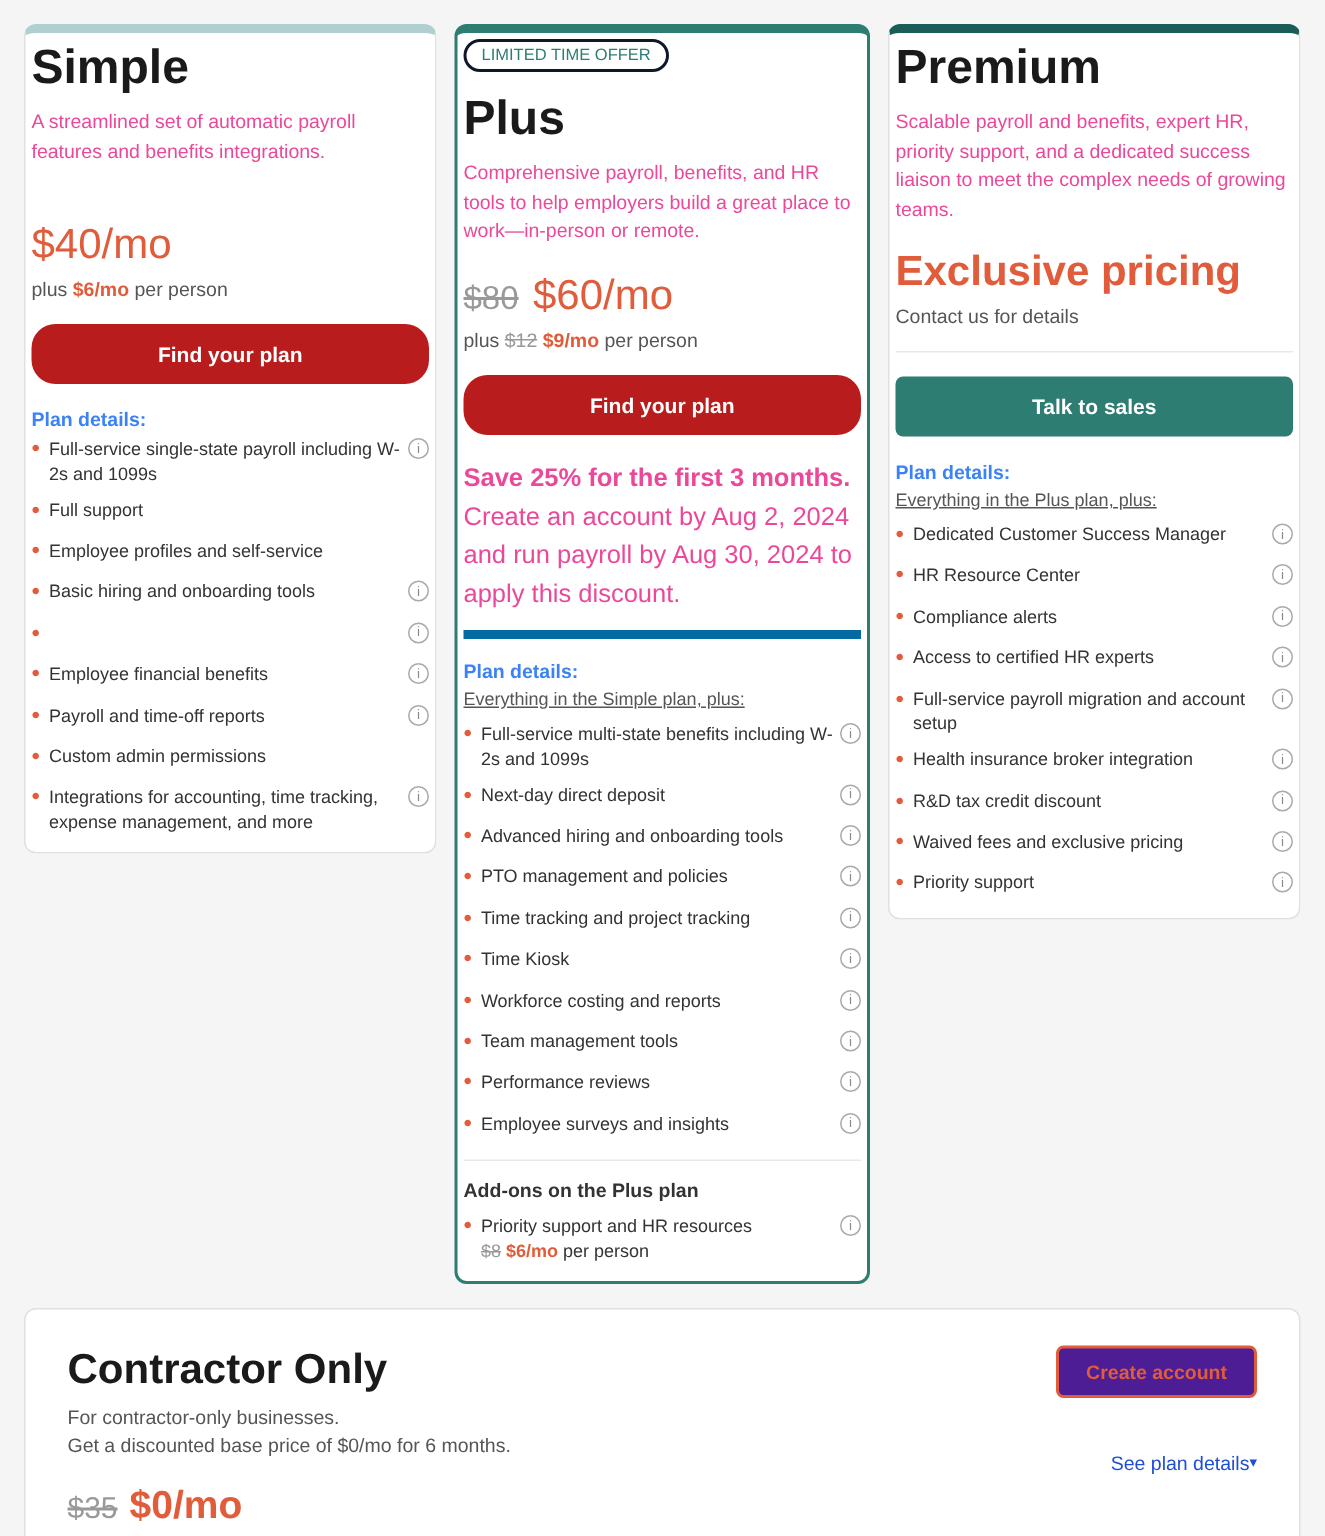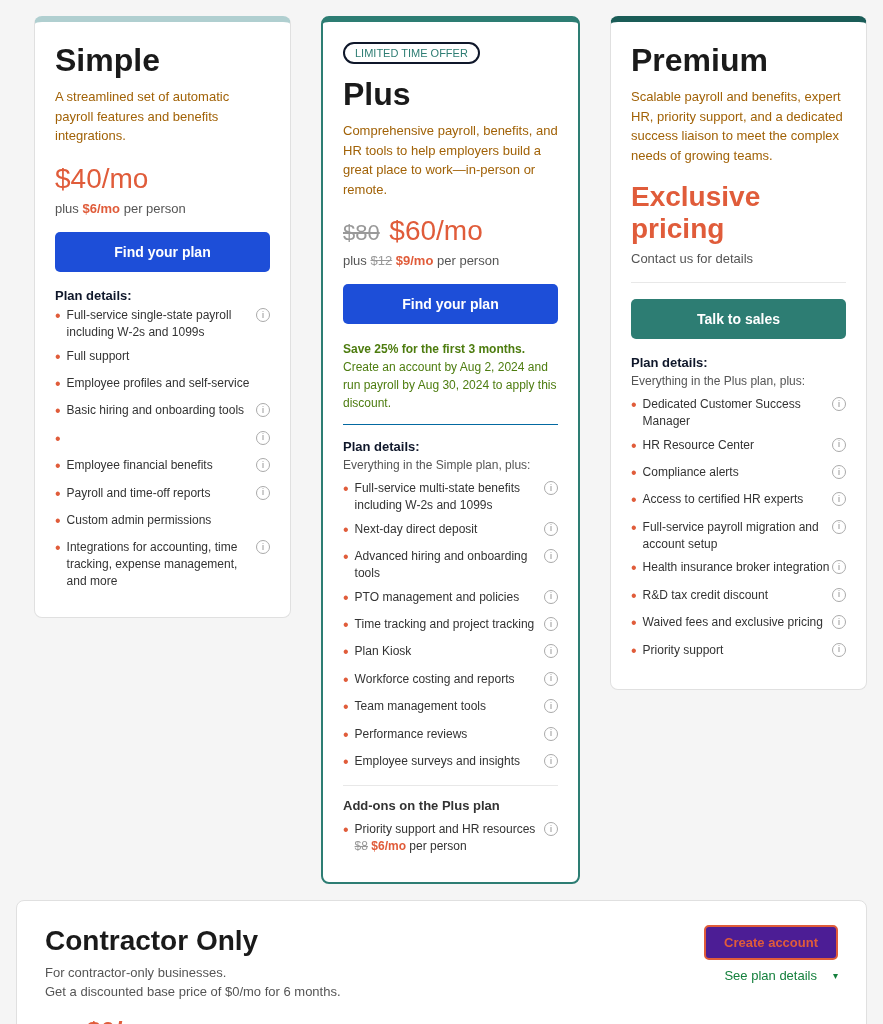--- a/index.html
+++ b/index.html
@@ -13,25 +13,24 @@
     .pricing-container {
       display: flex;
       gap: 12px;
       margin-bottom: 16px;
       align-items: flex-start;
     }
     .plan-card {
       background: #fff;
       border-radius: 8px;
       border: 1px solid #e0e0e0;
-      padding: 20px;
+      padding: 4px;
       flex: 1;
       position: relative;
       overflow: hidden;
-      margin-left: 18px;
     }
     .plan-card.featured {
       border: 2px solid #2d7d73;
       border-top: 6px solid #2d7d73;
     }
     .plan-card.simple {
       border-top: 6px solid #b0cfd0;
     }
     .plan-card.premium {
       border-top: 6px solid #1a5c57;
@@ -47,21 +46,21 @@
       margin-bottom: 12px;
     }
     .plan-name {
       font-size: 32px;
       font-weight: 700;
       color: #1a1a1a;
       margin-bottom: 8px;
     }
     .plan-description {
       font-size: 13px;
-      color: #a16207;
+      color: #ec4899;
       line-height: 1.5;
       min-height: 60px;
       margin-bottom: 16px;
     }
     .price-row {
       margin-bottom: 6px;
     }
     .price-main {
       font-size: 28px;
       font-weight: 400;
@@ -101,48 +100,50 @@
       padding: 12px;
       border: none;
       border-radius: 5px;
       font-size: 14px;
       font-weight: 600;
       cursor: pointer;
       text-align: center;
       margin-bottom: 16px;
     }
     .cta-button.coral {
-      background: #1d4ed8;
+      background: #b91c1c;
       color: #fff;
+      border-radius: 16px;
     }
     .cta-button.teal {
       background: #2d7d73;
       color: #fff;
     }
     .savings-note {
-      font-size: 12px;
-      color: #4d7c0f;
+      font-size: 17px;
+      color: #ec4899;
       margin-bottom: 14px;
       line-height: 1.5;
       padding-bottom: 12px;
-      border-bottom: 1px solid #0369a1;
+      border-bottom: 6px solid #0369a1;
     }
     .savings-note strong {
       font-weight: 700;
     }
     .plan-details-label {
       font-size: 13px;
       font-weight: 700;
-      color: #0f172a;
+      color: #3b82f6;
       margin-bottom: 4px;
     }
     .plan-details-sub {
       font-size: 12px;
       color: #555;
       margin-bottom: 8px;
+      text-decoration: underline;
     }
     .feature-list {
       list-style: none;
       padding: 0;
     }
     .feature-item {
       display: flex;
       align-items: flex-start;
       font-size: 12px;
       color: #333;
@@ -243,27 +244,28 @@
       border: 2px solid #e05c3a;
       background: #4c1d95;
       color: #e05c3a;
       border-radius: 5px;
       padding: 8px 18px;
       font-size: 13px;
       font-weight: 600;
       cursor: pointer;
     }
     .see-plan-link {
-      color: #15803d;
+      color: #1d4ed8;
       font-size: 13px;
       font-weight: 500;
       cursor: pointer;
       display: flex;
       align-items: center;
-      gap: 16px;
+      gap: 0;
+      margin-top: 28px;
     }
     .chevron-down {
       display: inline-block;
       font-size: 10px;
     }
   </style>
 </head>
 <body>
 
 <div class="pricing-container">
@@ -365,21 +367,21 @@
         <span>PTO management and policies</span>
         <span class="info-icon">i</span>
       </li>
       <li class="feature-item">
         <span class="bullet">•</span>
         <span>Time tracking and project tracking</span>
         <span class="info-icon">i</span>
       </li>
       <li class="feature-item">
         <span class="bullet">•</span>
-        <span>Plan Kiosk</span>
+        <span>Time Kiosk</span>
         <span class="info-icon">i</span>
       </li>
       <li class="feature-item">
         <span class="bullet">•</span>
         <span>Workforce costing and reports</span>
         <span class="info-icon">i</span>
       </li>
       <li class="feature-item">
         <span class="bullet">•</span>
         <span>Team management tools</span>

